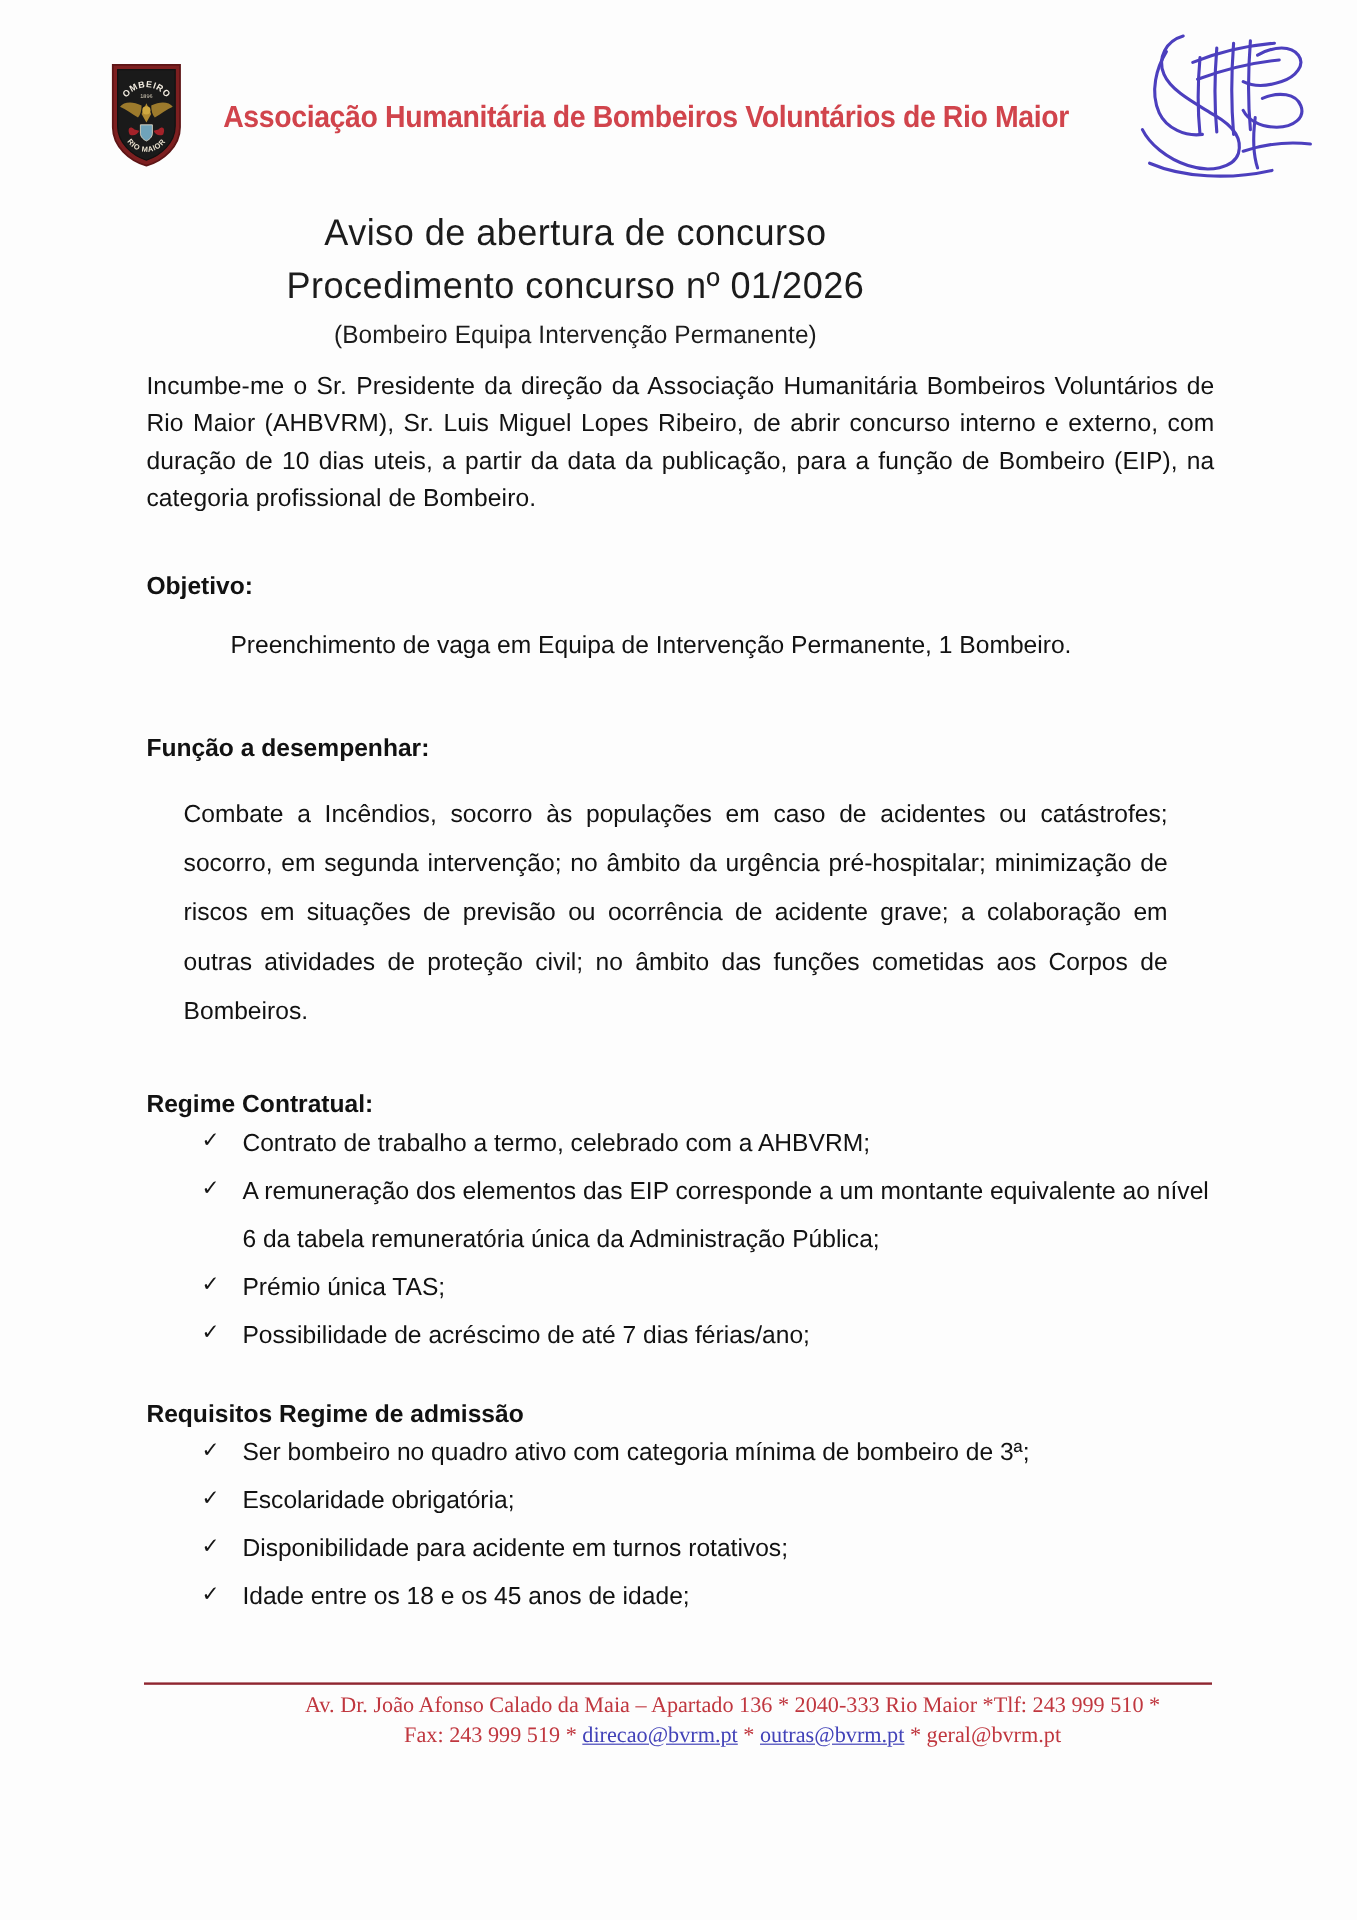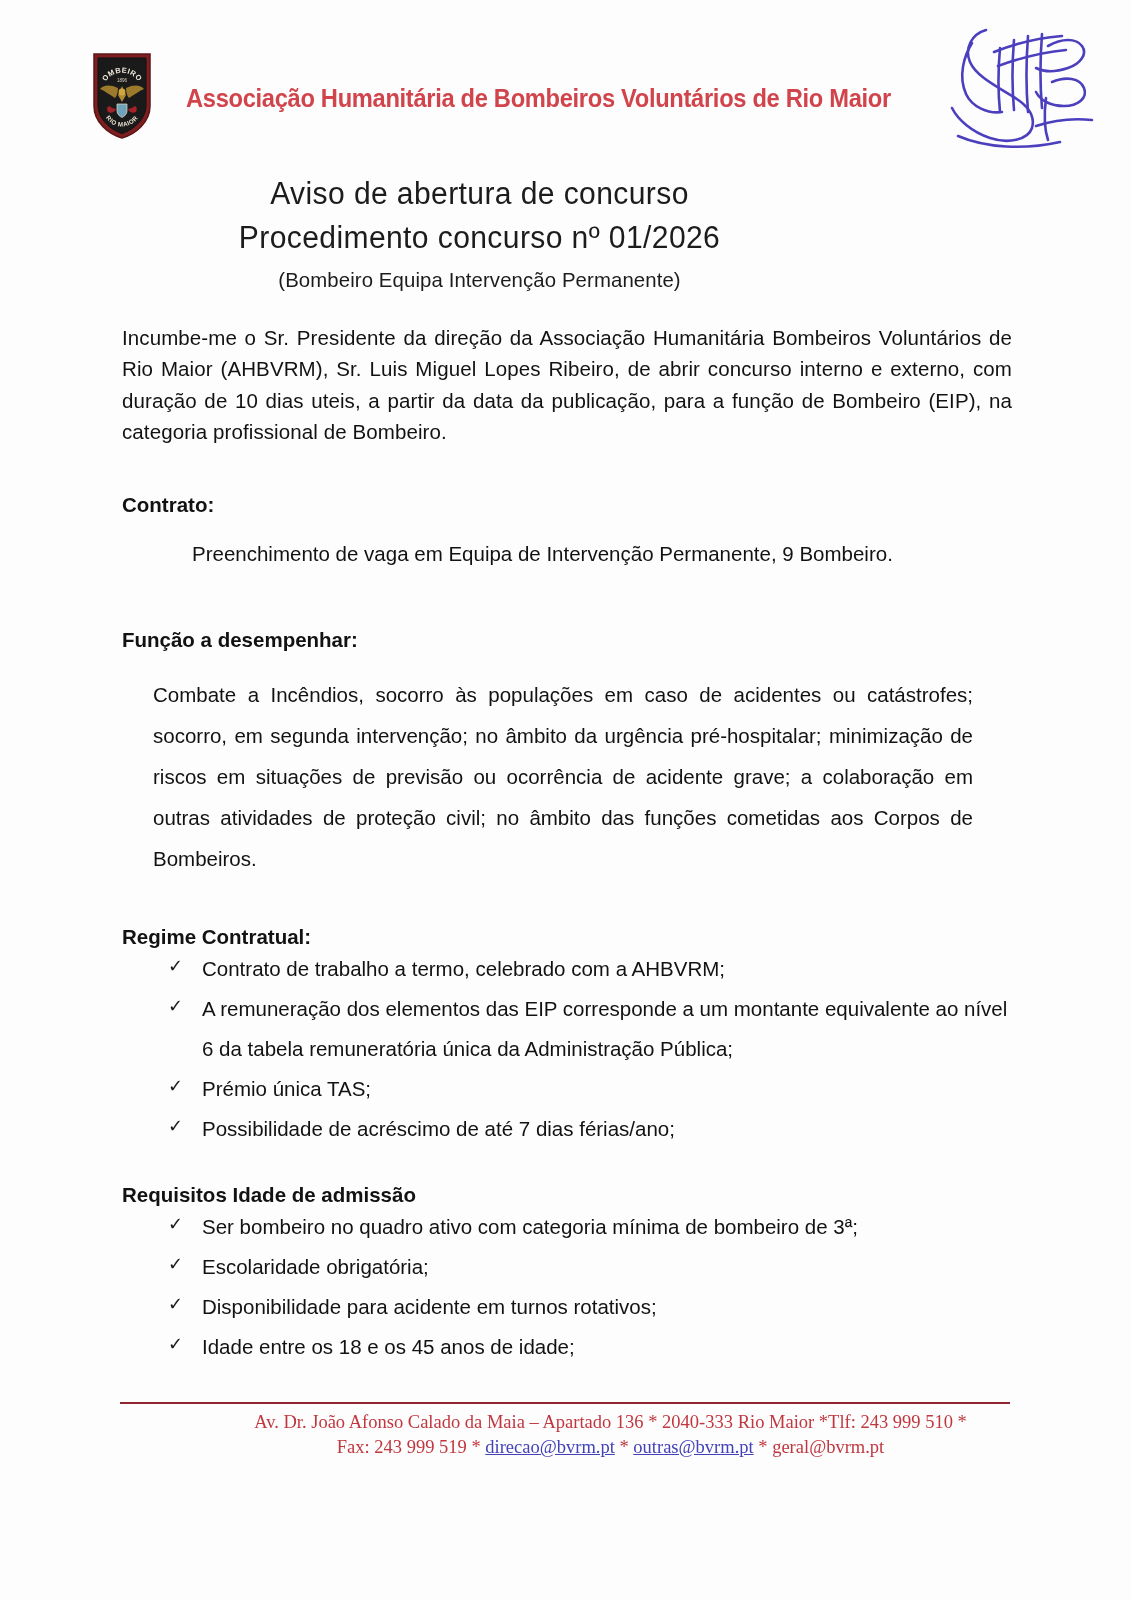--- a/index.html
+++ b/index.html
@@ -77,21 +77,21 @@
     line-height: 1.5;
     letter-spacing: 0.1px;
     margin-top: 4px;
     transform: scaleX(0.97);
   }
 
   
   .body-area {
     position: absolute;
     left: 122px;
-    top: 322px;
+    top: 306px;
     width: 890px;
     color: #121212;
   }
   .para-justified {
     font-size: 20.5px;
     line-height: 1.53;
     text-align: justify;
     text-justify: inter-word;
     letter-spacing: 0.1px;
   }
@@ -254,25 +254,25 @@
     <div class="title-line2">Procedimento concurso nº 01/2026</div>
     <div class="title-sub">(Bombeiro Equipa Intervenção Permanente)</div>
   </div>
 
   <div class="body-area">
 
     <div class="para-justified">Incumbe-me o Sr. Presidente da direção da Associação Humanitária Bombeiros Voluntários de Rio Maior (AHBVRM), Sr. Luis Miguel Lopes Ribeiro, de abrir concurso interno e externo, com duração de 10 dias uteis, a partir da data da publicação, para a função de Bombeiro (EIP), na categoria profissional de Bombeiro.</div>
 
     <div class="gap-lg"></div>
 
-    <div class="section-head">Contrato:</div>
+    <div class="section-head">Objetivo:</div>
 
     <div class="gap-sm"></div>
 
-    <div class="plain-line">Preenchimento de vaga em Equipa de Intervenção Permanente, 9 Bombeiro.</div>
+    <div class="plain-line">Preenchimento de vaga em Equipa de Intervenção Permanente, 1 Bombeiro.</div>
 
     <div class="gap-xl"></div>
 
     <div class="section-head">Função a desempenhar:</div>
 
     <div class="gap-sm"></div>
 
     <div class="spaced-para">Combate a Incêndios, socorro às populações em caso de acidentes ou catástrofes; socorro, em segunda intervenção; no âmbito da urgência pré-hospitalar; minimização de riscos em situações de previsão ou ocorrência de acidente grave; a colaboração em outras atividades de proteção civil; no âmbito das funções cometidas aos Corpos de Bombeiros.</div>
 
     <div class="gap-lg"></div>
@@ -293,21 +293,21 @@
         <span class="check-text">Prémio única TAS;</span>
       </li>
       <li class="check-item">
         <span class="check-mark">✓</span>
         <span class="check-text">Possibilidade de acréscimo de até 7 dias férias/ano;</span>
       </li>
     </ul>
 
     <div class="gap-md"></div>
 
-    <div class="section-head">Requisitos Idade de admissão</div>
+    <div class="section-head">Requisitos Regime de admissão</div>
 
     <ul class="check-list">
       <li class="check-item">
         <span class="check-mark">✓</span>
         <span class="check-text">Ser bombeiro no quadro ativo com categoria mínima de bombeiro de 3ª;</span>
       </li>
       <li class="check-item">
         <span class="check-mark">✓</span>
         <span class="check-text">Escolaridade obrigatória;</span>
       </li>

